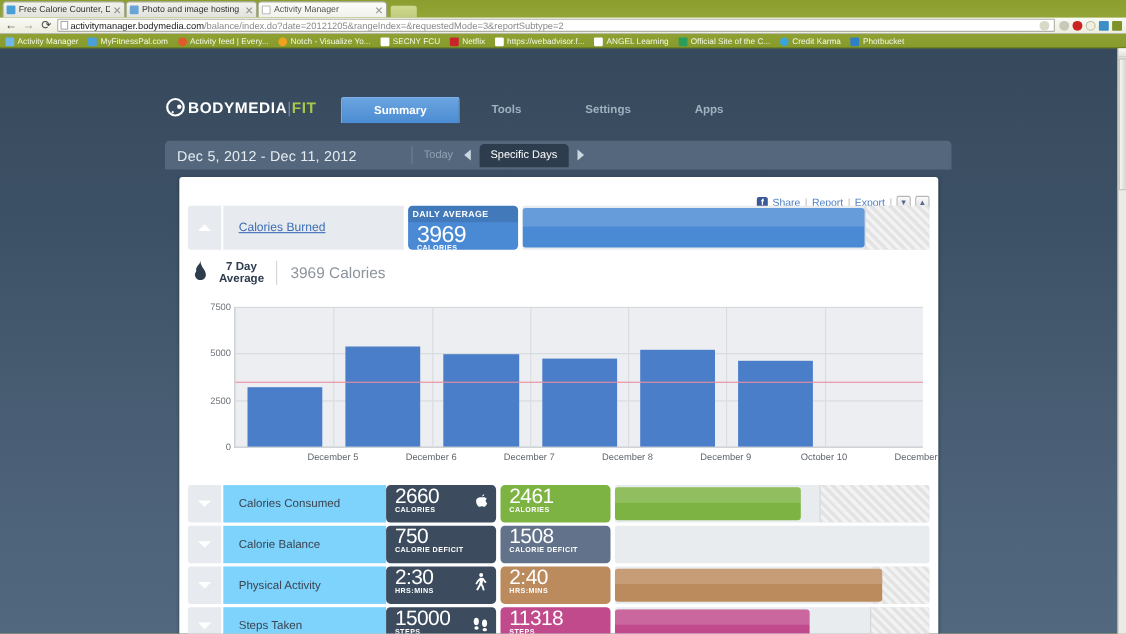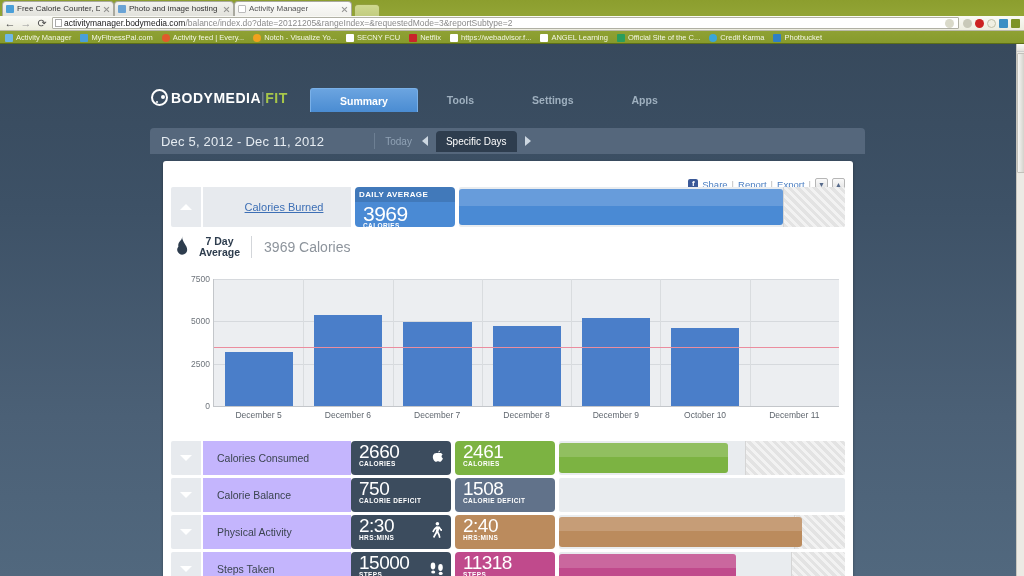--- a/index.html
+++ b/index.html
@@ -115,22 +115,22 @@
     text-align:center;line-height:11px; }
 
   
   #hero { position:absolute; left:8px; top:26px; width:674px; height:40px; display:flex; }
   .collapse-btn { width:32px; height:40px; background:#e7eaee; border-right:2px solid #fff;
     display:flex; align-items:center; justify-content:center; border-radius:2px 0 0 2px;}
   .tri-up { width:0;height:0;border-left:6px solid transparent;border-right:6px solid transparent;
     border-bottom:6px solid #fff; }
   .tri-down { width:0;height:0;border-left:6px solid transparent;border-right:6px solid transparent;
     border-top:6px solid #fff; }
-  #hero-label { width:148px; background:#e7eaee; display:flex; align-items:center;
-    padding-left:14px;justify-content:center; }
+  #hero-label { width:164px; background:#e7eaee; display:flex; align-items:center;
+    padding-left:14px; }
   #hero-label a { color:#3d6fb5; font-size:11px; text-decoration:underline; }
 
   .stat-box { width:100px; position:relative; color:#fff; padding:3px 7px 0 8px; overflow:hidden; }
   .stat-box .cap { font-size:8px; font-weight:bold; letter-spacing:.4px; }
   .stat-box .big { font-size:21px; line-height:19px; font-weight:300; letter-spacing:-.5px; }
   .stat-box .unit { font-size:6.5px; font-weight:bold; letter-spacing:.4px; margin-top:-1px; }
   .stat-box .ico { position:absolute; right:7px; bottom:5px; font-size:16px; line-height:1; }
   .target-box { background:#3c4c5e; border-radius:4px; }
   .avg-box { border-radius:4px; }
   .avg-box .cap { background:rgba(0,0,0,.12); margin:-3px -7px 2px -8px; padding:3px 4px; }
@@ -155,26 +155,26 @@
   #chart { position:absolute; left:34px; top:118px; width:642px; height:128px; }
   #plot { position:absolute; left:16px; top:0; right:0; bottom:0;
     background:#eceef1; border-left:1px solid #c3c6ca; border-bottom:1px solid #c3c6ca; }
   .gridline { position:absolute; left:0; right:0; height:1px; background:#d6d9dd; }
   .vgrid { position:absolute; top:0; bottom:0; width:1px; background:#d9dcdf; }
   .ytick { position:absolute; right:100%; margin-right:4px; transform:translateY(-50%);
     font-size:8.5px; color:#6e747b; white-space:nowrap; }
   .bar { position:absolute; bottom:0; background:#4a7ec9; }
   #targetline { position:absolute; left:0; right:0; height:1px; background:#eb8d9e; }
   .xlabel { position:absolute; top:100%; margin-top:4px; transform:translateX(-50%);
-    font-size:8.5px; color:#5f666e; white-space:nowrap; }
+    font-size:8.5px; color:#5f666e; white-space:nowrap;margin-left:44px; }
 
   
   #rows { position:absolute; left:8px; top:280px; width:674px; }
   .mrow { height:34px; display:flex; margin-bottom:3px; }
-  .mrow .label { width:148px; background:#c4b5fd; display:flex; align-items:center;
+  .mrow .label { width:148px; background:#7dd3fc; display:flex; align-items:center;
     padding-left:14px; font-size:10.5px; color:#3b4450; }
   .mrow .collapse-btn { height:34px; }
   .mrow .stat-box { height:34px; padding-top:2px; }
   .mrow .stat-box .big { font-size:19px; line-height:18px; }
   .mrow .track { height:34px; }
 </style>
 </head>
 <body>
 
 <div id="browser">

